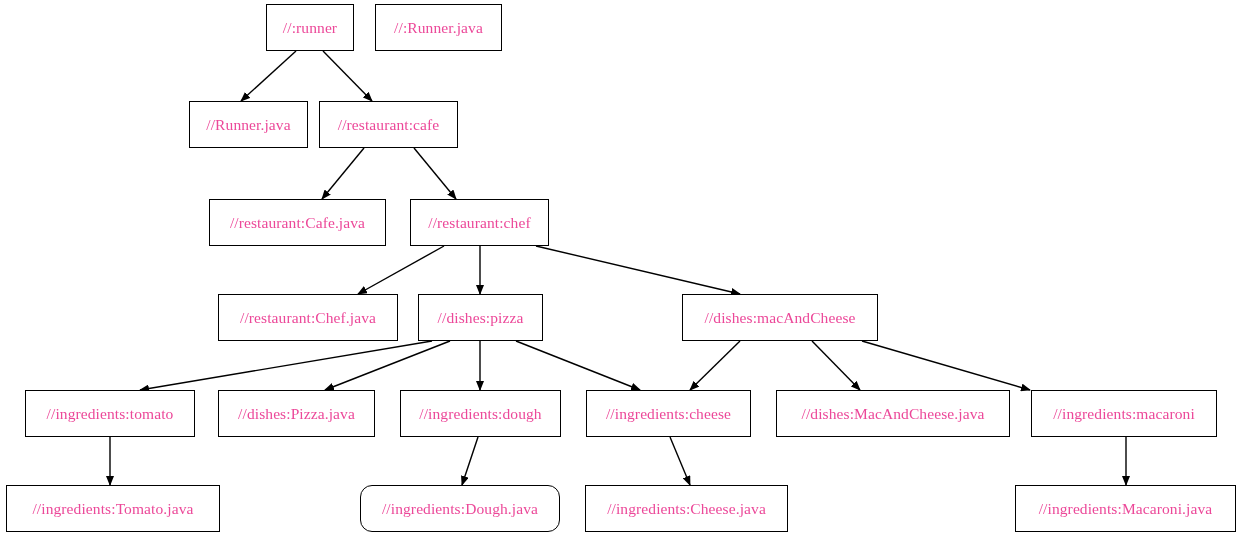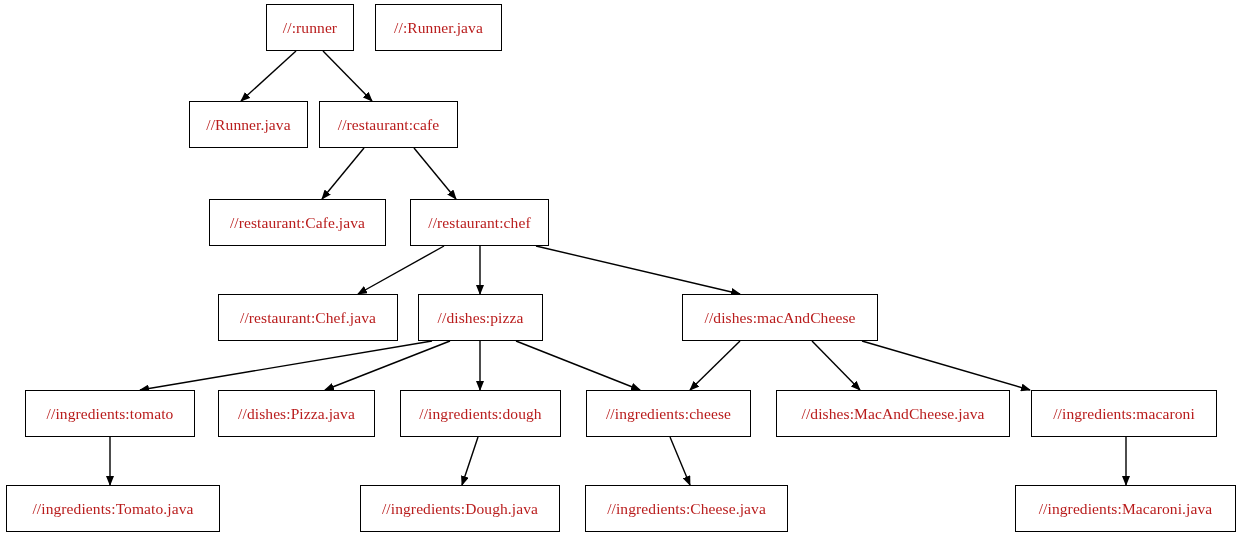--- a/index.html
+++ b/index.html
@@ -30,21 +30,21 @@
     border: 1px solid #000000;
     background: #ffffff;
     display: flex;
     align-items: center;
     justify-content: center;
     white-space: nowrap;
   }
   .graph-node-label {
     font-family: "Liberation Serif", "DejaVu Serif", serif;
     font-size: 15.5px;
-    color: #b91c1c;
+    color: #ec4899;
     line-height: 1;
     letter-spacing: 0.1px;
   }
 </style>
 </head>
 <body>
 
 <div id="graph-canvas">
   <svg id="edge-layer" viewBox="0 0 1242 539" xmlns="http://www.w3.org/2000/svg">
     <defs>
@@ -115,21 +115,21 @@
       </div>
       <div class="graph-node" style="left: 776px; top: 390px; width: 234px; height: 47px; border-color: rgb(0, 0, 0); background: rgb(255, 255, 255);">
         <span class="graph-node-label">//dishes:MacAndCheese.java</span>
       </div>
       <div class="graph-node" style="left: 1031px; top: 390px; width: 186px; height: 47px; border-color: rgb(0, 0, 0); background: rgb(255, 255, 255);">
         <span class="graph-node-label">//ingredients:macaroni</span>
       </div>
       <div class="graph-node" style="left: 6px; top: 485px; width: 214px; height: 47px; border-color: rgb(0, 0, 0); background: rgb(255, 255, 255);">
         <span class="graph-node-label">//ingredients:Tomato.java</span>
       </div>
-      <div class="graph-node" style="left: 360px; top: 485px; width: 200px; height: 47px; border-color: rgb(0, 0, 0); background: rgb(255, 255, 255);">
+      <div class="graph-node" style="left: 360px; top: 485px; width: 200px; height: 47px; border-color: rgb(0, 0, 0); background: rgb(255, 255, 255); border-radius: 12px;">
         <span class="graph-node-label">//ingredients:Dough.java</span>
       </div>
       <div class="graph-node" style="left: 585px; top: 485px; width: 203px; height: 47px; border-color: rgb(0, 0, 0); background: rgb(255, 255, 255); align-items: center;">
         <span class="graph-node-label">//ingredients:Cheese.java</span>
       </div>
       <div class="graph-node" style="left: 1015px; top: 485px; width: 221px; height: 47px; border-color: rgb(0, 0, 0); background: rgb(255, 255, 255);">
         <span class="graph-node-label">//ingredients:Macaroni.java</span>
       </div>
     </div>
 </div>

